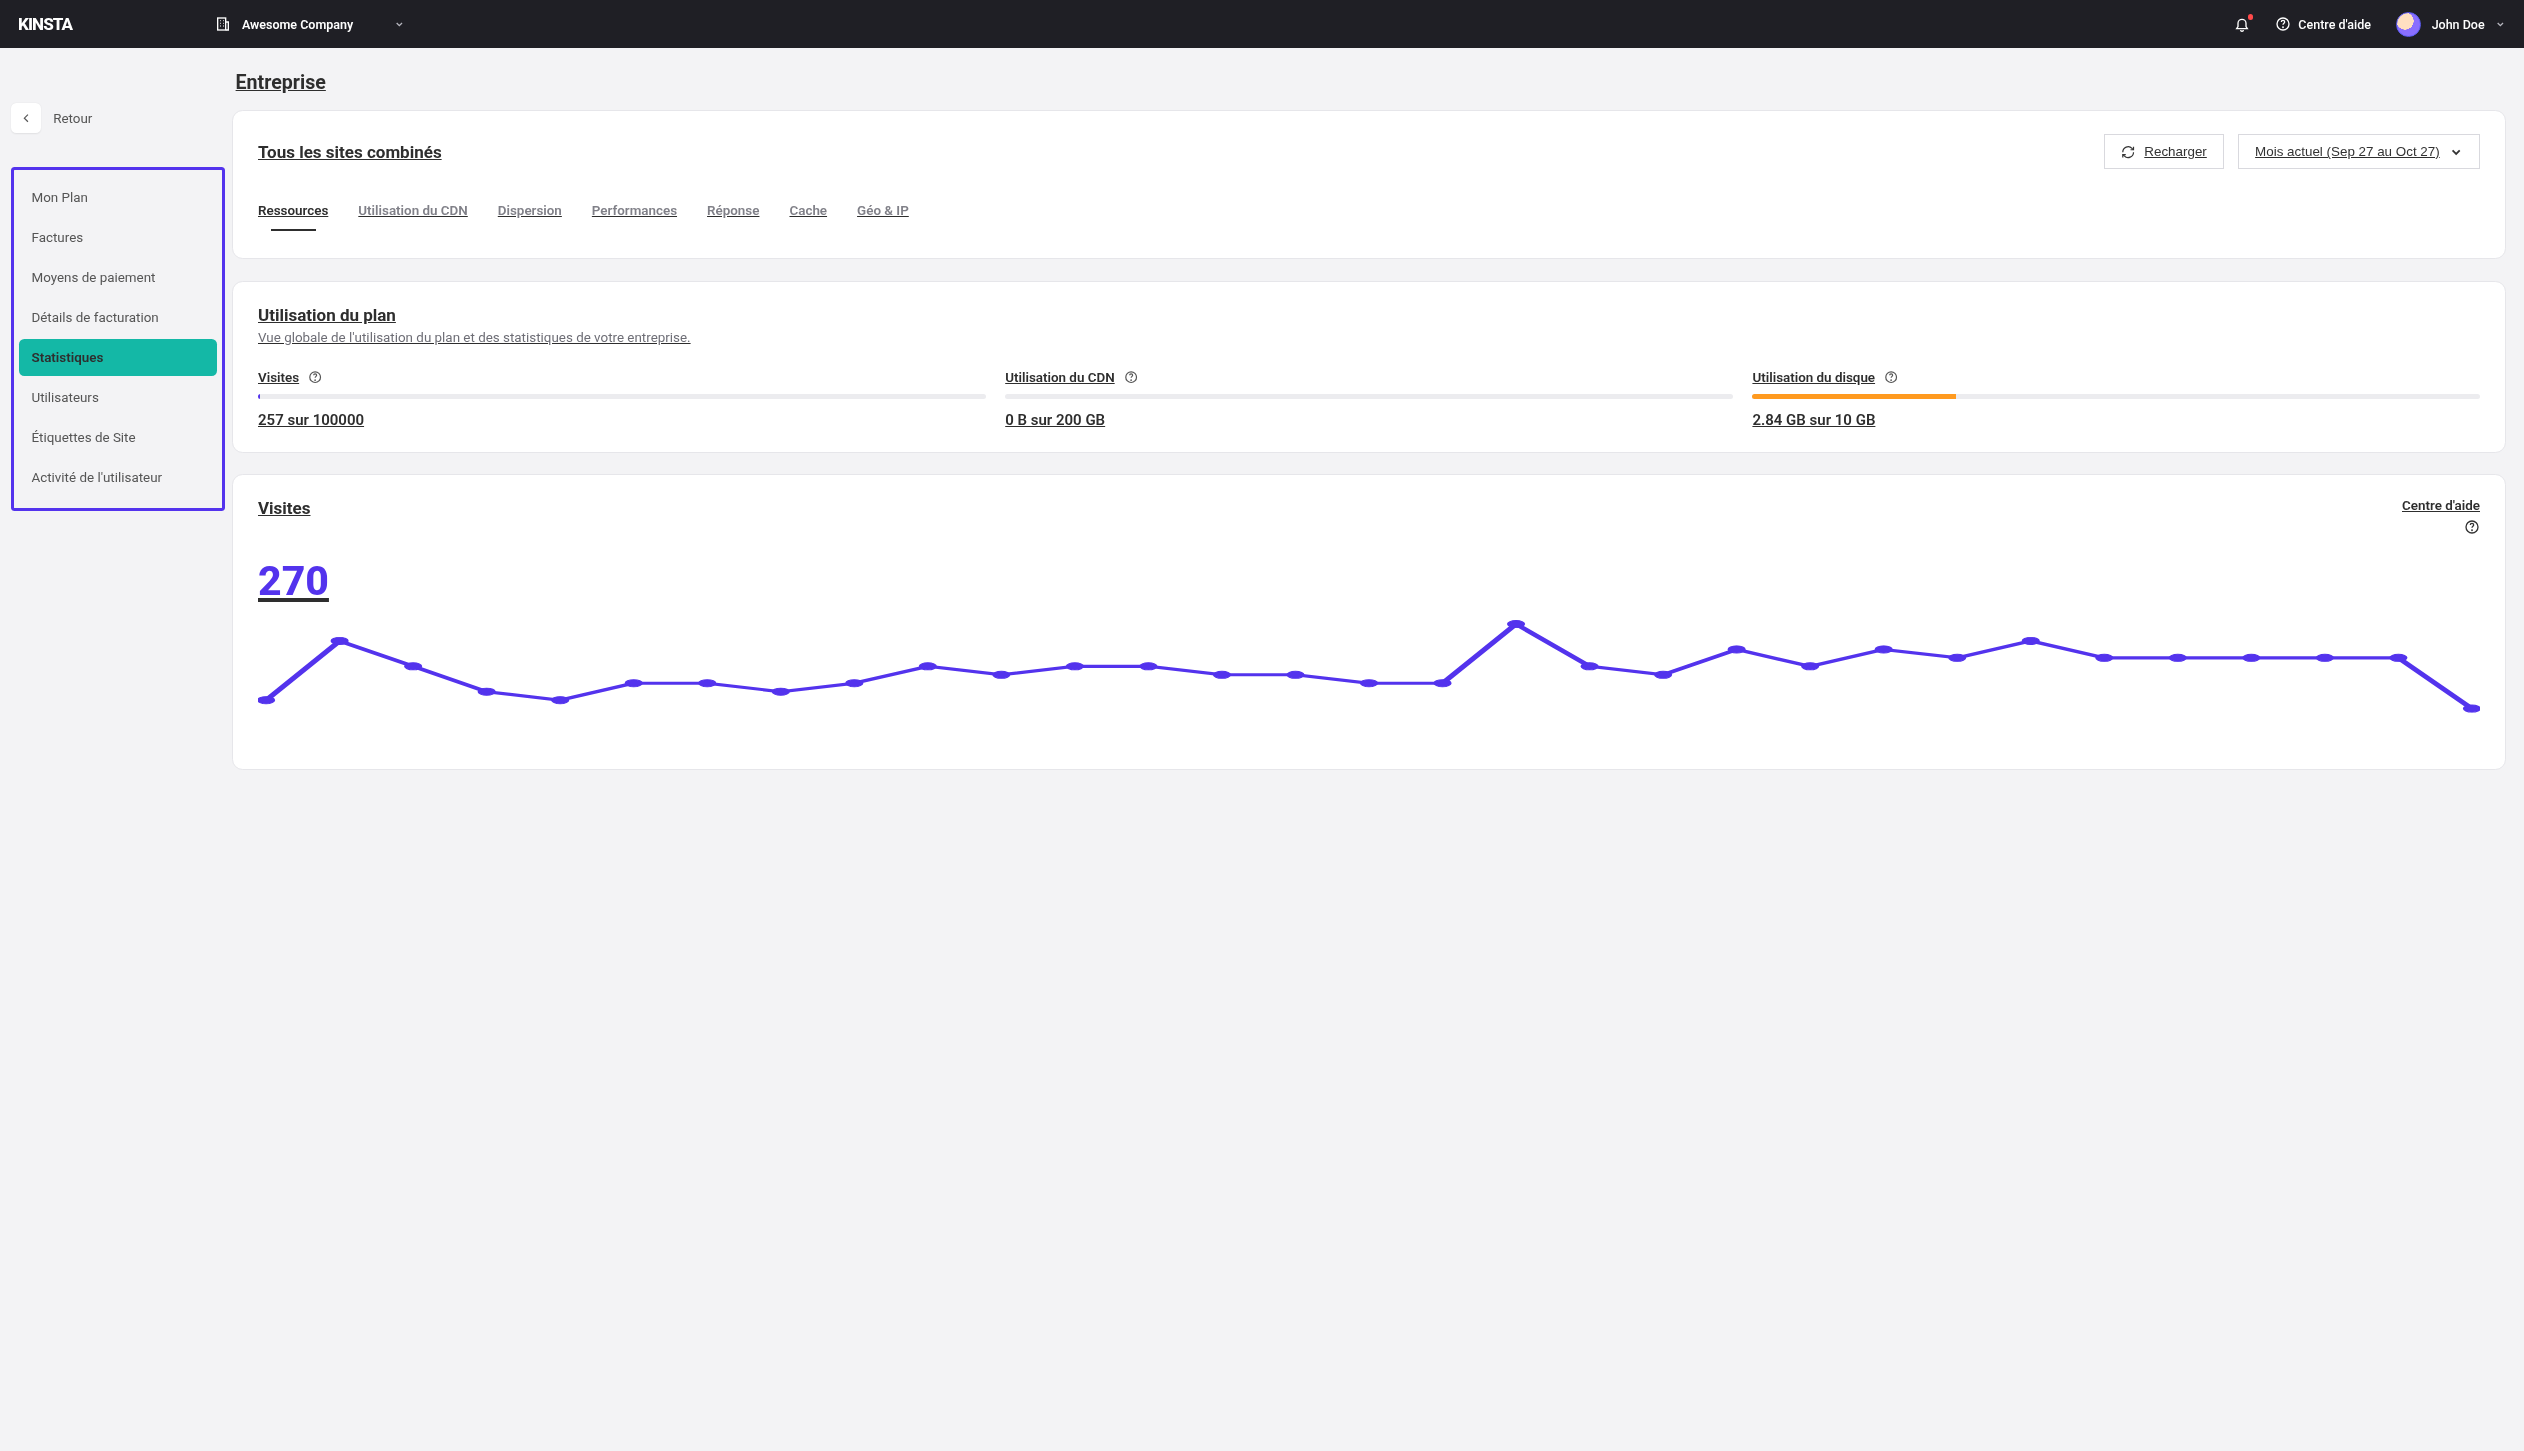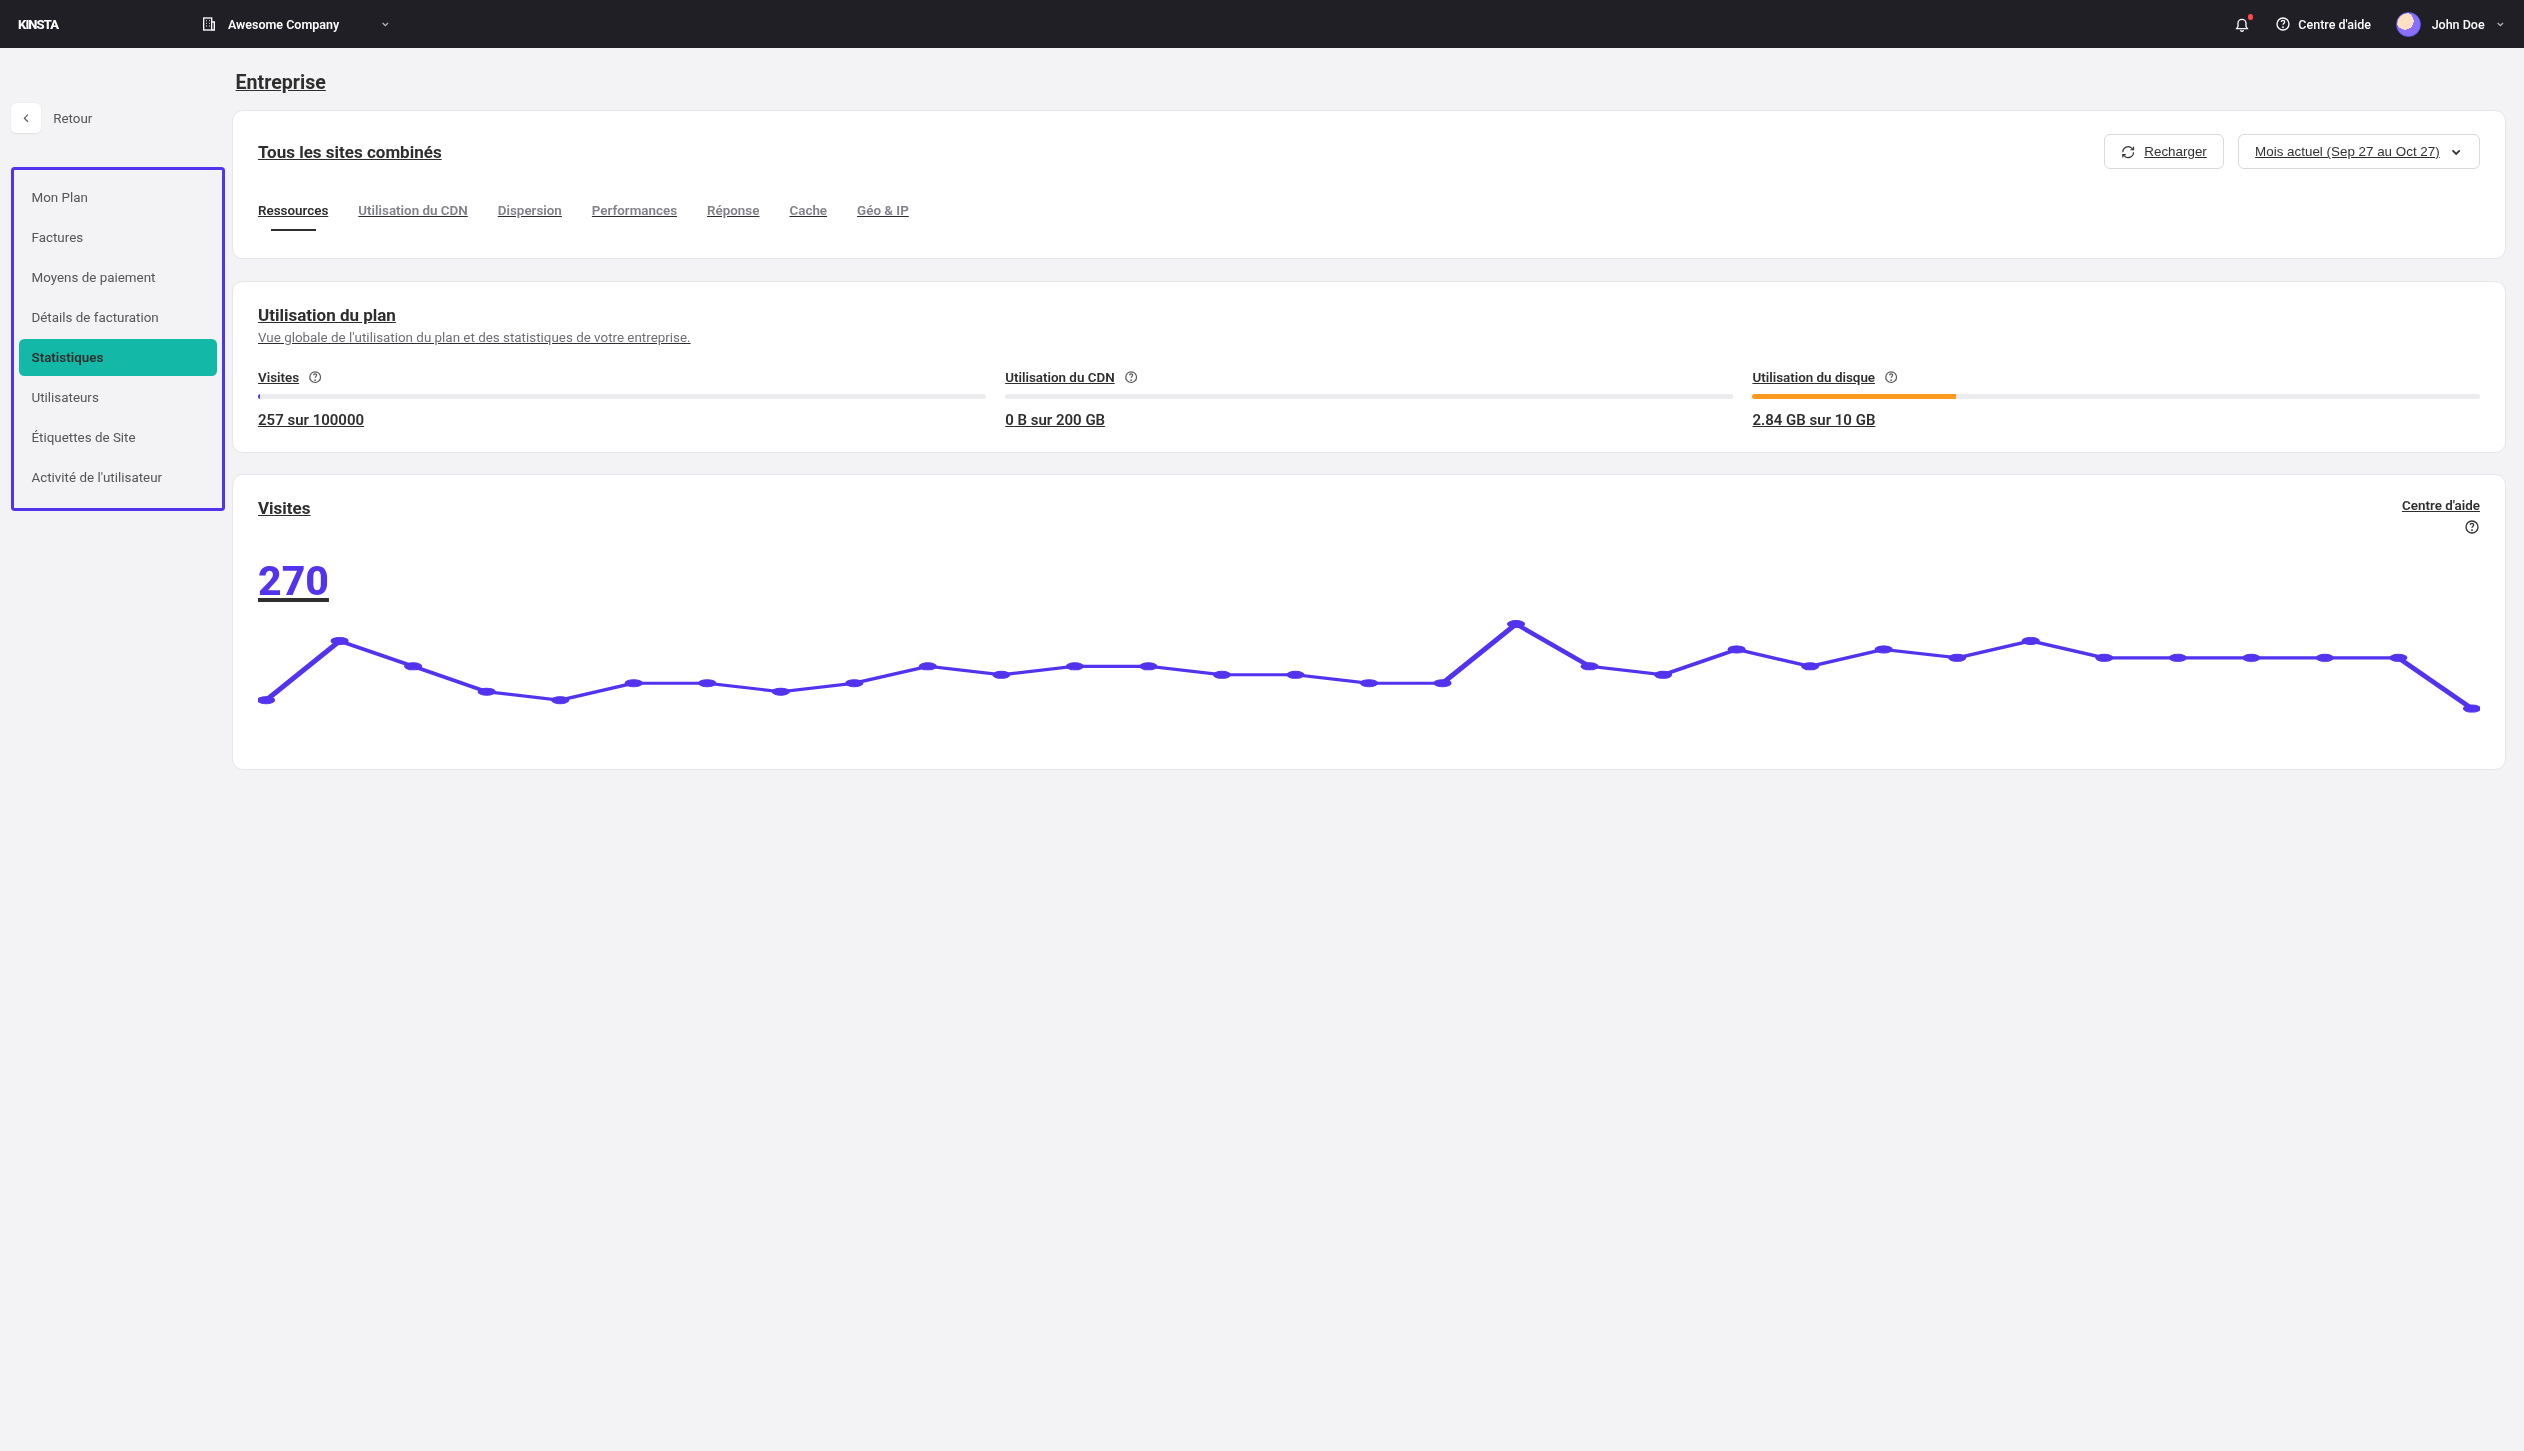--- a/index.html
+++ b/index.html
@@ -12,21 +12,21 @@
   }
   
   .header {
     background: #1f1f25;
     color: #fff;
     height: 48px;
     display: flex;
     align-items: center;
     padding: 0 18px;
   }
-  .logo { font-weight: 800; letter-spacing: -0.9px; font-size: 13px; color: #fff; }
+  .logo { font-weight: 800; letter-spacing: -0.9px; font-size: 17px; color: #fff; }
   .company-selector {
     display: flex; align-items: center; gap: 10.7px;
     margin-left: 143px; color: #fff; font-weight: 600; cursor: pointer;
   }
   .building-icon svg { width: 16px; height: 16px; }
   .chevron-down { margin-left: 30px; color: #b6b6be; }
   .header-spacer { flex: 1; }
   .header-right { display: flex; align-items: center; gap: 25px; }
   .bell { position: relative; }
   .bell .dot { position: absolute; top: -1.8px; right: -2.7px; width: 5.3px; height: 5.3px; background: #ff4a4a; border-radius: 50%; }
@@ -57,21 +57,21 @@
 
   .card {
     background: #fff; border: 0.9px solid #e6e6ea; border-radius: 10.7px;
     padding: 23px 25px; margin-bottom: 21.4px;
   }
   .card-header-row { display: flex; align-items: center; gap: 14.3px; margin-bottom: 25px; }
   .card-title { font-size: 17px; font-weight: 700; flex: 1; }
   .btn {
     display: inline-flex; align-items: center; gap: 9px;
     border: 0.9px solid #d9d9de; background: #fff; color: #333;
-    padding: 9px 16px; border-radius: 6px; font-size: 13.4px; font-weight: 500;
+    padding: 9px 16px; border-radius: 0; font-size: 13.4px; font-weight: 500;
     cursor: pointer;
   }
   .btn svg { width: 14.3px; height: 14.3px; }
 
   .tabs { display: flex; gap: 30px; border-bottom: 0.9px solid transparent; margin-bottom: 3.6px; }
   .tab { padding: 9px 0 12.5px; color: #808088; font-weight: 600; font-size: 13.4px; cursor: pointer; position: relative; }
   .tab.active { color: #2e2e2e; }
   .tab.active::after { content: ""; position: absolute; left: 18%; right: 18%; bottom: 0; height: 1.8px; background: #2e2e2e; }
 
   .plan-card .section-title { font-size: 17px; font-weight: 700; margin-bottom: 5.3px; }

